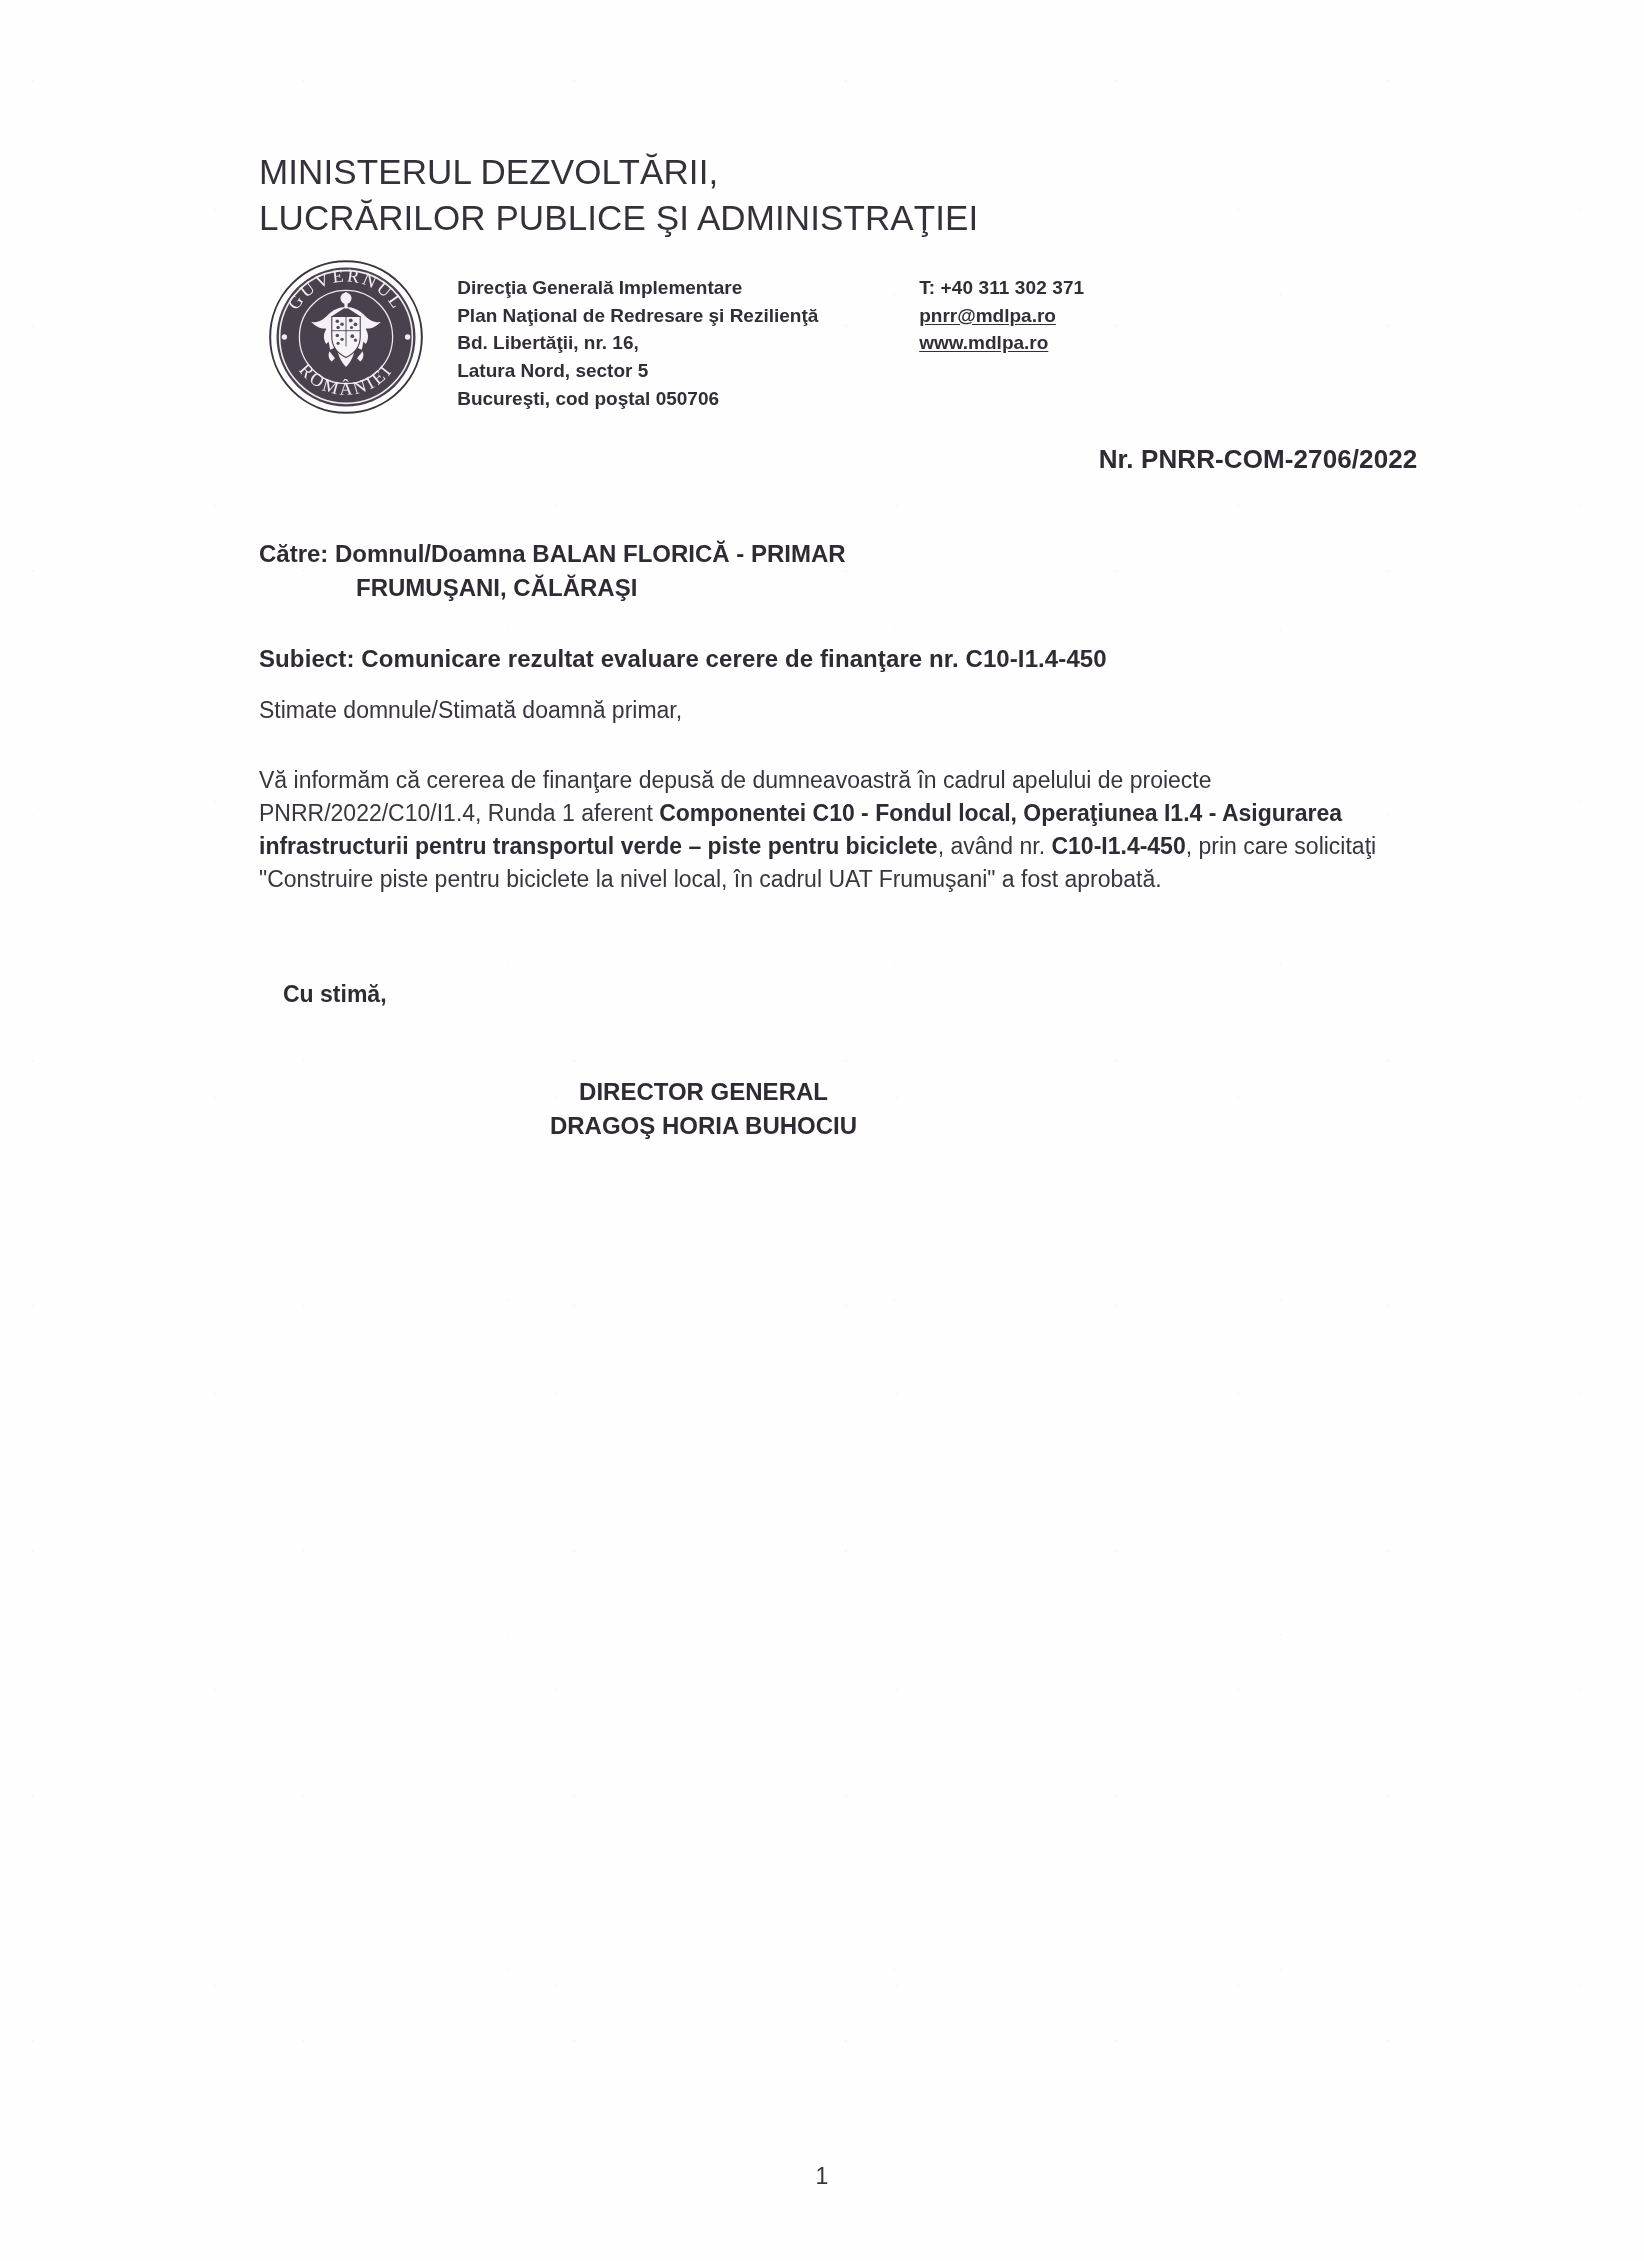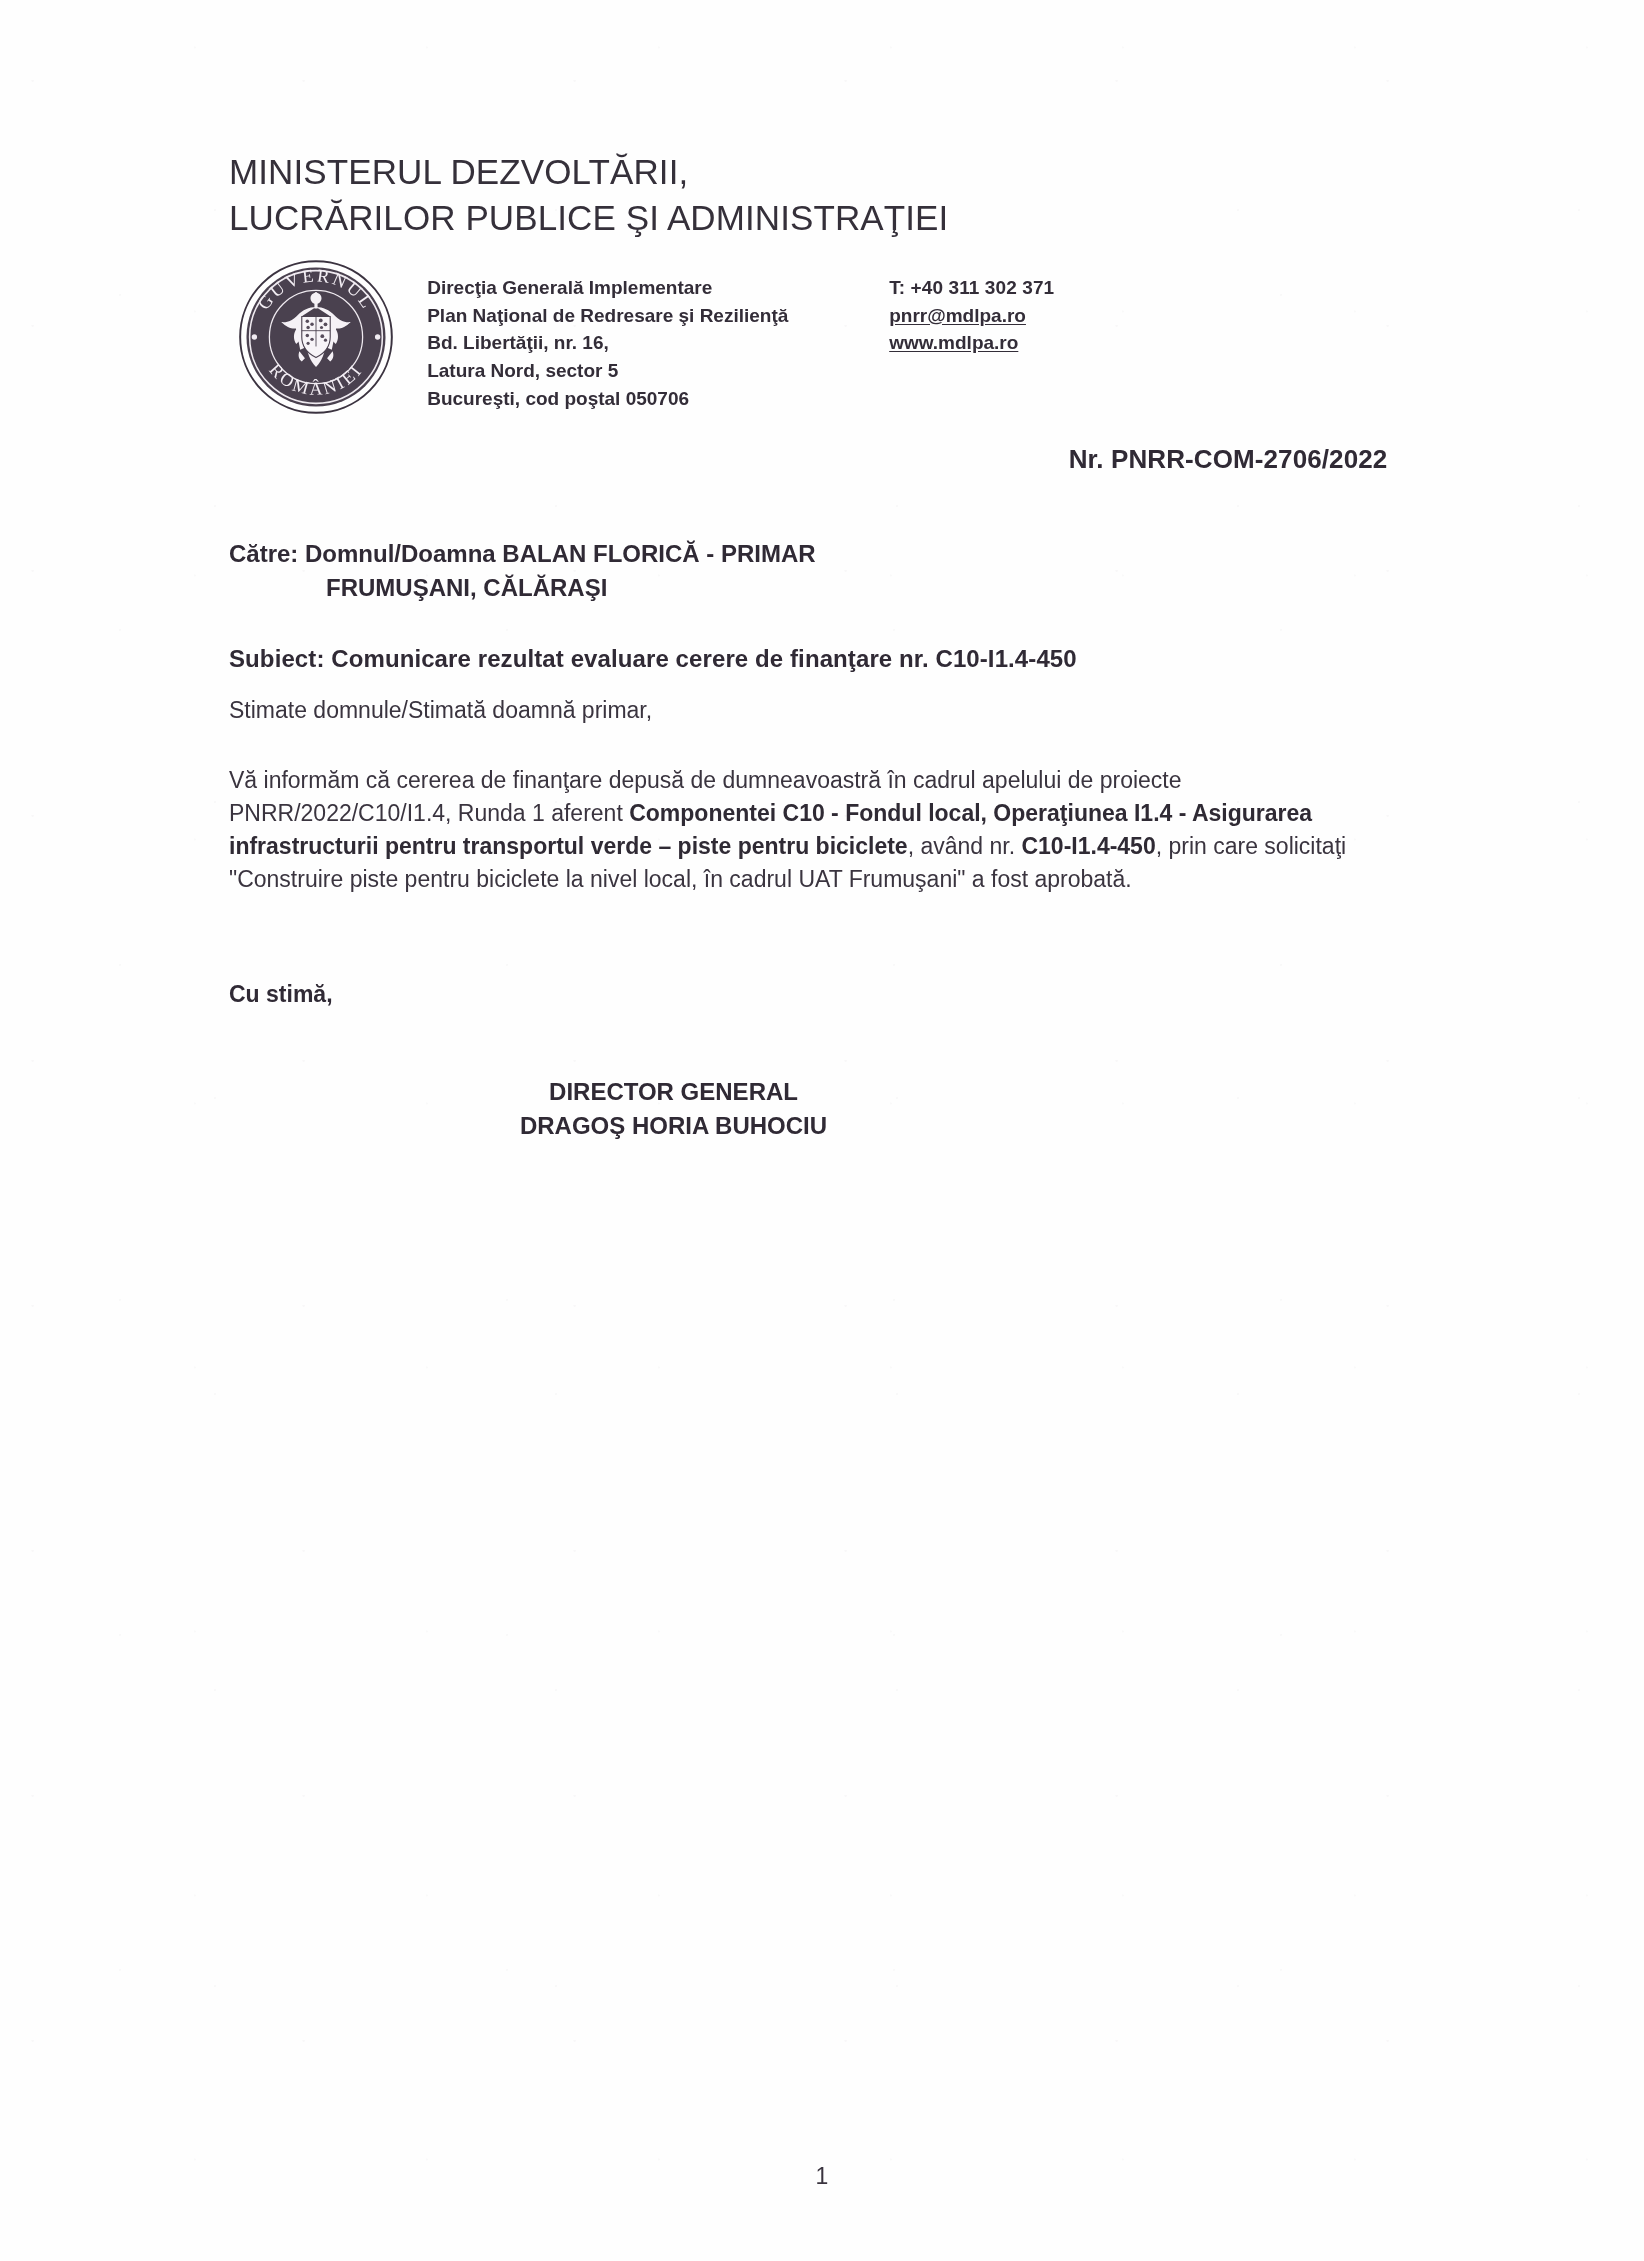--- a/index.html
+++ b/index.html
@@ -29,21 +29,21 @@
     background:
       radial-gradient(circle at 12% 33%, rgba(120,110,120,.045) 0 1px, transparent 1.3px),
       radial-gradient(circle at 63% 71%, rgba(120,110,120,.04) 0 1px, transparent 1.3px),
       radial-gradient(circle at 84% 18%, rgba(120,110,120,.035) 0 0.8px, transparent 1.3px),
       radial-gradient(circle at 31% 88%, rgba(120,110,120,.04) 0 0.8px, transparent 1.3px);
     background-size: 271px 245px, 341px 296px, 232px 264px, 387px 335px;
   }
 
   .content {
     position: absolute;
-    left: 229px;
+    left: 259px;
     top: 149px;
     width: 1166px;
   }
 
   
   .org-title {
     font-size: 35px;
     font-weight: 400;
     line-height: 1.30;
     letter-spacing: 0.1px;
@@ -137,20 +137,21 @@
     color: #3a343f;
     text-align: left;
     max-width: 1160px;
   }
   .body-par b { font-weight: bold; color: #2f2a34; }
 
   .closing {
     margin-top: 85px;
     font-size: 23px;
     font-weight: bold;
+    margin-left: 24px;
   }
 
   .signature {
     margin-top: 67px;
     text-align: center;
     font-size: 24px;
     font-weight: bold;
     line-height: 1.42;
     padding-right: 277px;
   }

